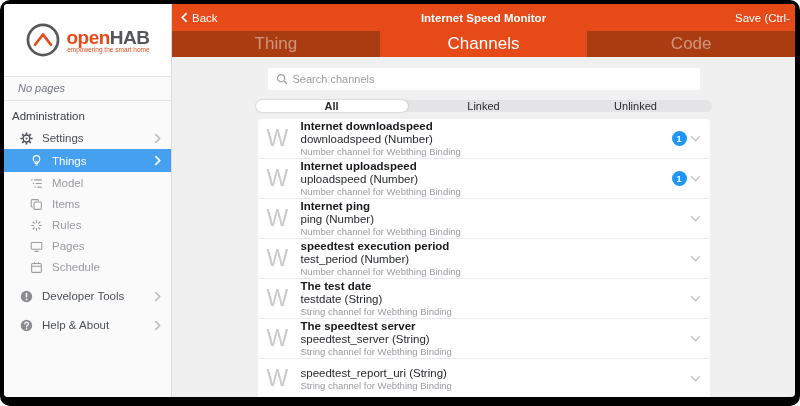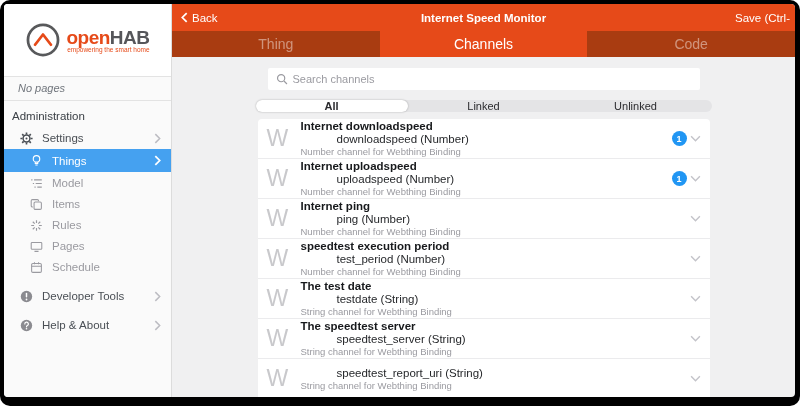--- a/index.html
+++ b/index.html
@@ -35,21 +35,21 @@
   
   .main { flex:1; display:flex; flex-direction:column; min-width:0; }
   .navbar { height:27px; background:#e64a19; color:#fff; display:flex; align-items:center;
             padding:0 9px; position:relative; flex:none; }
   .back { display:flex; align-items:center; gap:4px; font-size:11.5px; z-index:1; }
   .nav-title { position:absolute; left:0; right:0; text-align:center; font-weight:700;
                font-size:11.5px; pointer-events:none; }
   .save { margin-left:auto; font-size:11.5px; white-space:nowrap; margin-right:-4px; z-index:1; }
   .tabbar { height:26px; display:flex; flex:none; }
   .tab { flex:1; background:#a93c11; color:rgba(255,255,255,0.45); display:flex;
-         align-items:center; justify-content:center; font-size:14px; }
+         align-items:center; justify-content:center; font-size:17px; }
   .tab.active { background:#e64a19; color:#fff; }
 
   .content { flex:1; overflow:hidden; display:flex; flex-direction:column; align-items:center; }
   .search-wrap { width:432px; margin-top:11px; }
   .searchbar { height:22px; background:#fff; border-radius:2px; display:flex;
                align-items:center; padding:0 8px; gap:5px; }
   .search-input { border:none; outline:none; flex:1; font-size:11px; color:#333;
                   background:transparent; font-family:inherit; }
   .search-input::placeholder { color:#9b9ba1; }
 
@@ -60,21 +60,21 @@
   .seg.selected { background:#fff; border-radius:6px; box-shadow:0 0 2px rgba(0,0,0,0.3);
                   font-weight:600; }
 
   .channel-list { width:452px; margin-top:7px; background:#fff; border-radius:4px 4px 0 0; }
   .channel-row { height:40px; display:flex; align-items:center; padding:0 9px;
                  border-bottom:1px solid #ebebed; }
   .w-icon { width:27px; font-size:23px; color:#c9c9cc; text-align:left; flex:none;
             line-height:1; margin-right:7px; }
   .ch-text { flex:1; display:flex; flex-direction:column; justify-content:center; min-width:0; }
   .ch-title { font-size:11.5px; font-weight:700; color:#17191c; line-height:13px; }
-  .ch-sub   { font-size:11.5px; color:#26282b; line-height:13px;margin-left:36px; }
+  .ch-sub   { font-size:11.5px; color:#26282b; line-height:13px; }
   .ch-desc  { font-size:9.5px;  color:#9a9aa0; line-height:11px; }
   .row-right { margin-left:auto; display:flex; align-items:center; gap:3px; }
   .badge { width:15px; height:15px; border-radius:50%; background:#2196f3; color:#fff;
            font-size:9px; font-weight:700; display:flex; align-items:center; justify-content:center; }
 </style>
 </head>
 <body>
 
 <div class="frame">
   <div class="app">

